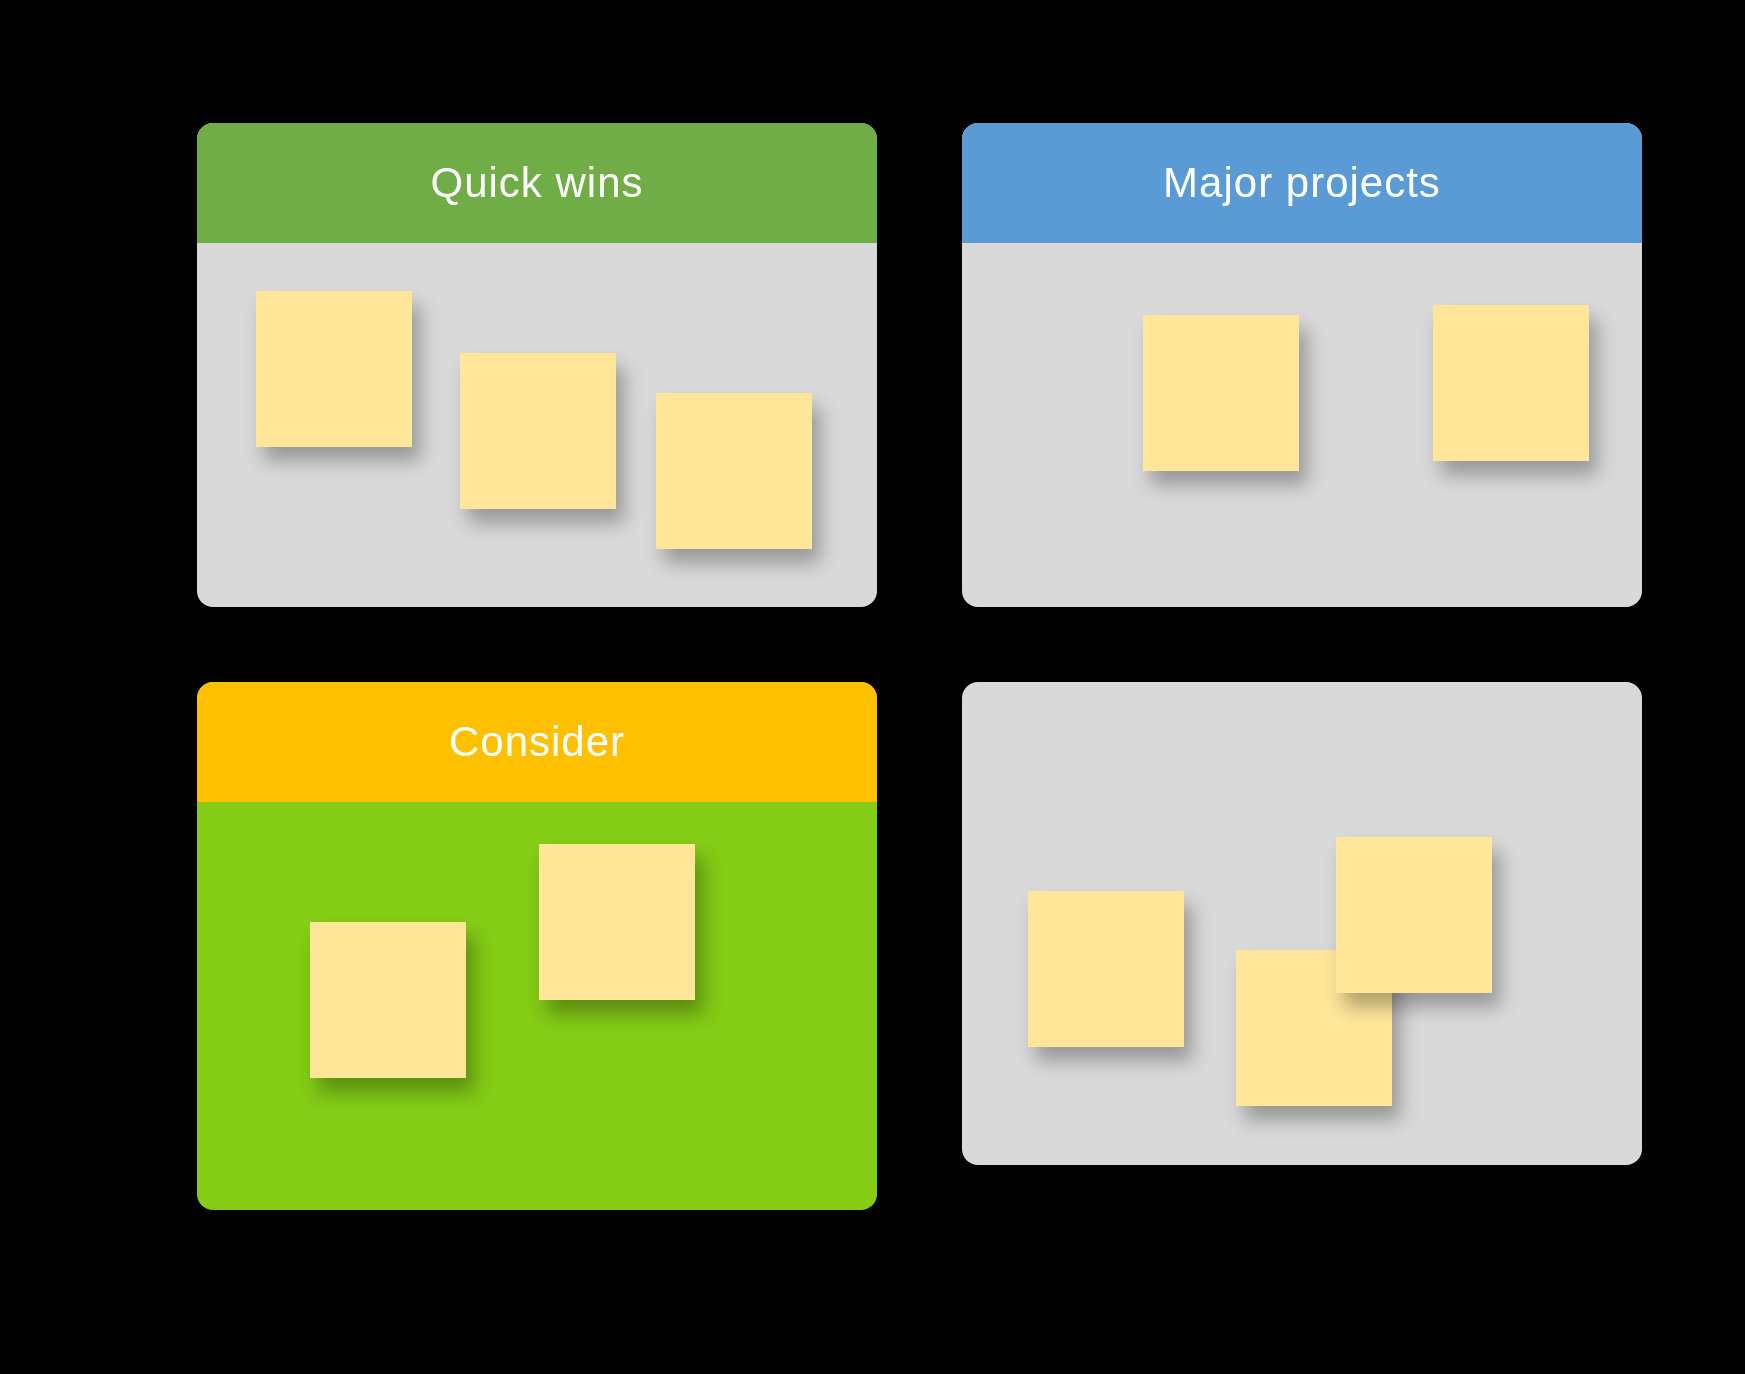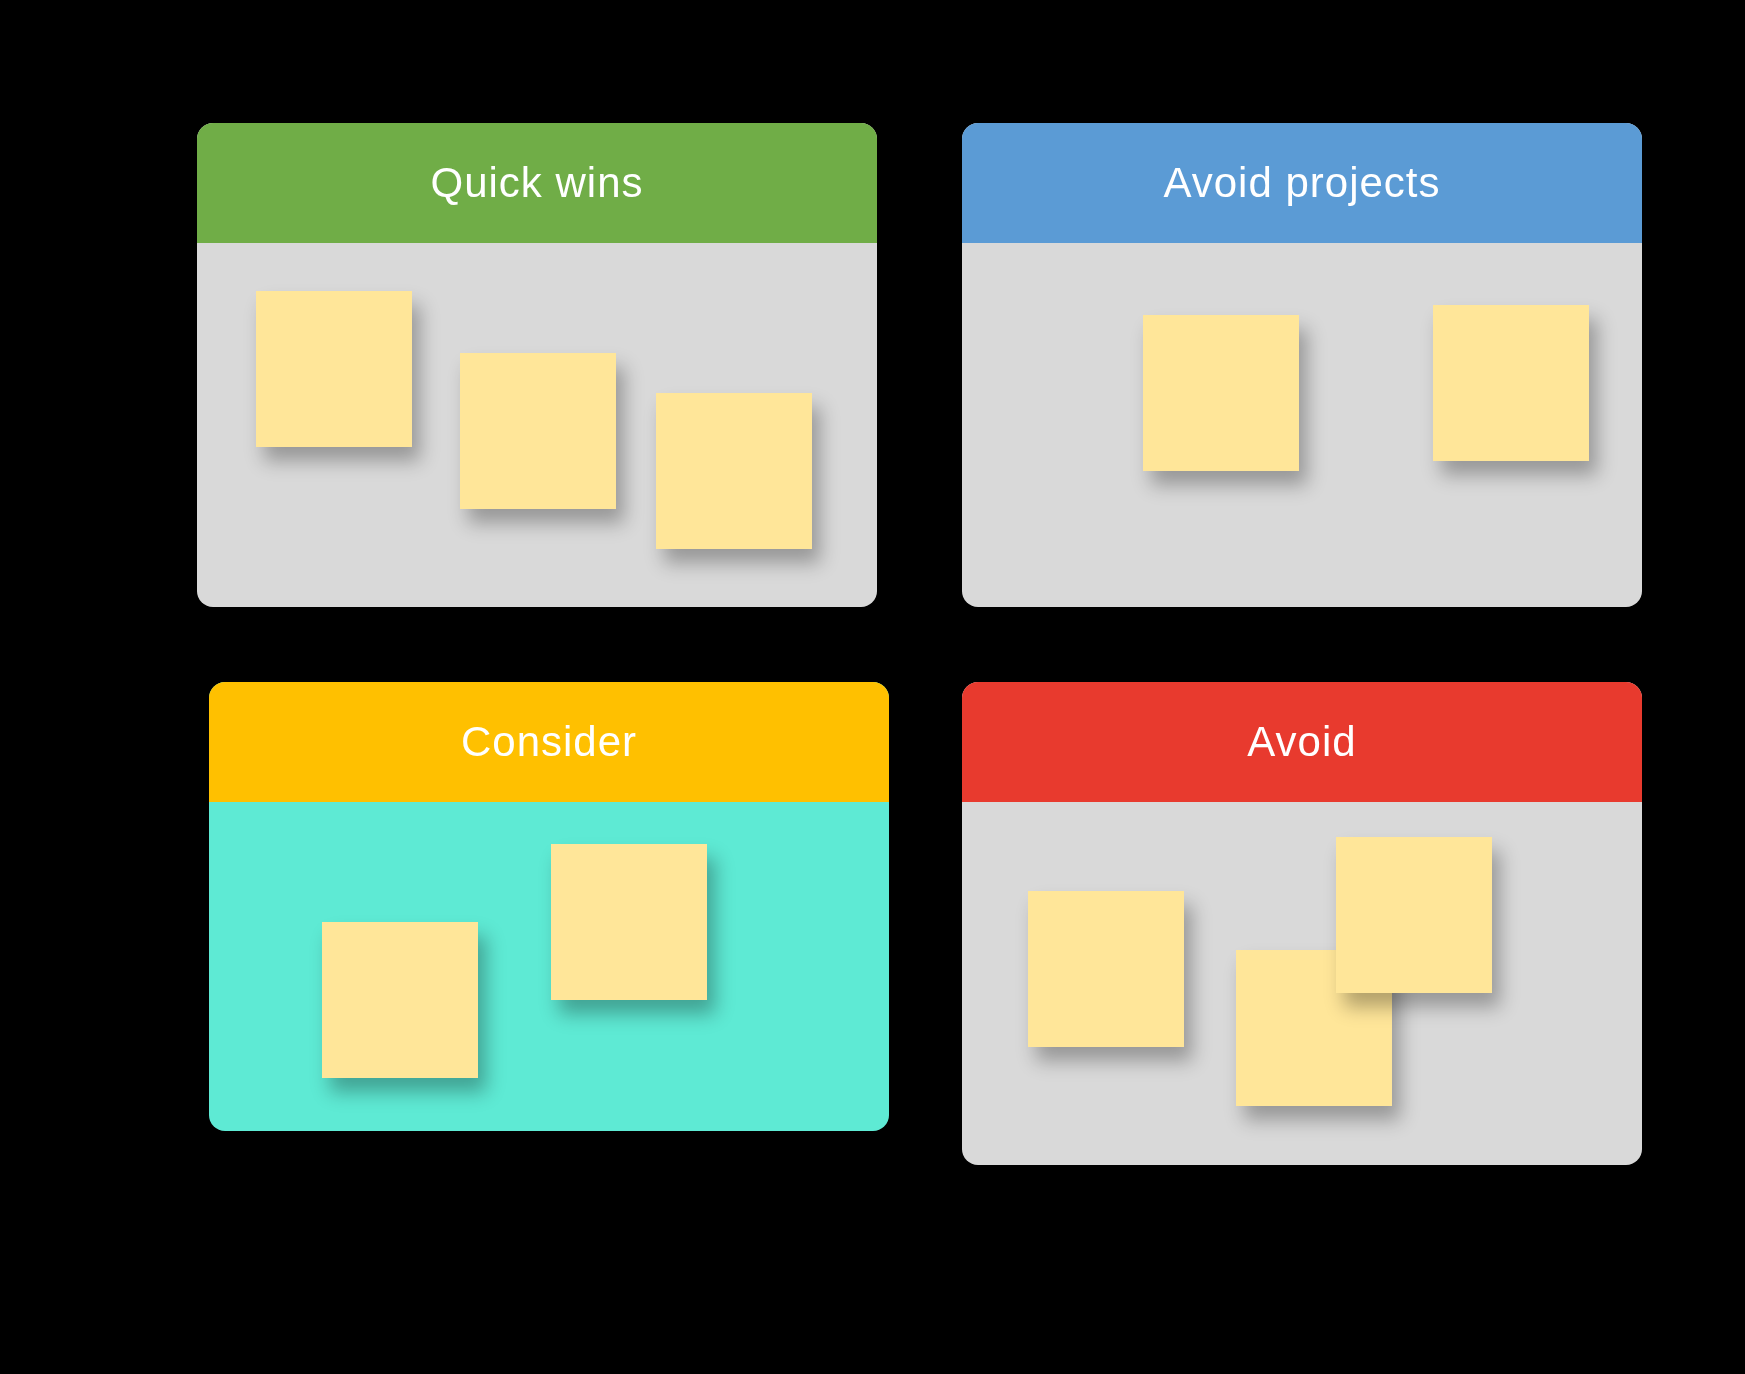--- a/index.html
+++ b/index.html
@@ -60,39 +60,36 @@
       <span class="q-title" style="color: rgb(255, 255, 255);">Quick wins</span>
     </header>
     <div class="q-body"></div>
   <div class="note" style="left: 59px; top: 168px; width: 156px; height: 156px; background: rgb(255, 230, 153);"></div>
       <div class="note" style="left: 263px; top: 230px; width: 156px; height: 156px; background: rgb(255, 230, 153);"></div>
       <div class="note" style="left: 459px; top: 270px; width: 156px; height: 156px; background: rgb(255, 230, 153);"></div>
     </section>
 
   <section class="quadrant" style="left: 962px; top: 123px; width: 680px; height: 484px; background: rgb(217, 217, 217);">
     <header class="q-header" style="background: rgb(91, 155, 213);">
-      <span class="q-title" style="color: rgb(255, 255, 255);">Avoid projects</span>
+      <span class="q-title" style="color: rgb(255, 255, 255);">Major projects</span>
     </header>
     <div class="q-body"></div>
   <div class="note" style="left: 181px; top: 192px; width: 156px; height: 156px; background: rgb(255, 230, 153);"></div>
       <div class="note" style="left: 471px; top: 182px; width: 156px; height: 156px; background: rgb(255, 230, 153);"></div>
     </section>
 
-  <section class="quadrant" style="left: 197px; top: 682px; width: 680px; height: 449px; background: #5eead4; margin-left: 12px;">
+  <section class="quadrant" style="left: 197px; top: 682px; width: 680px; height: 528px; background: #84cc16;">
     <header class="q-header" style="background: rgb(255, 192, 0);">
       <span class="q-title" style="color: rgb(255, 255, 255);">Consider</span>
     </header>
     <div class="q-body"></div>
   <div class="note" style="left: 113px; top: 240px; width: 156px; height: 156px; background: rgb(255, 230, 153);"></div>
       <div class="note" style="left: 342px; top: 162px; width: 156px; height: 156px; background: rgb(255, 230, 153);"></div>
     </section>
 
   <section class="quadrant" style="left: 962px; top: 682px; width: 680px; height: 483px; background: rgb(217, 217, 217);">
-    <header class="q-header" style="background: rgb(232, 58, 46);">
-      <span class="q-title" style="color: rgb(255, 255, 255);">Avoid</span>
-    </header>
     <div class="q-body"></div>
   <div class="note" style="left: 66px; top: 209px; width: 156px; height: 156px; background: rgb(255, 230, 153);"></div>
       <div class="note" style="left: 274px; top: 268px; width: 156px; height: 156px; background: rgb(255, 230, 153);"></div>
       <div class="note" style="left: 374px; top: 155px; width: 156px; height: 156px; background: rgb(255, 230, 153);"></div>
     </section>
 
 </div>
 
 </body></html>

